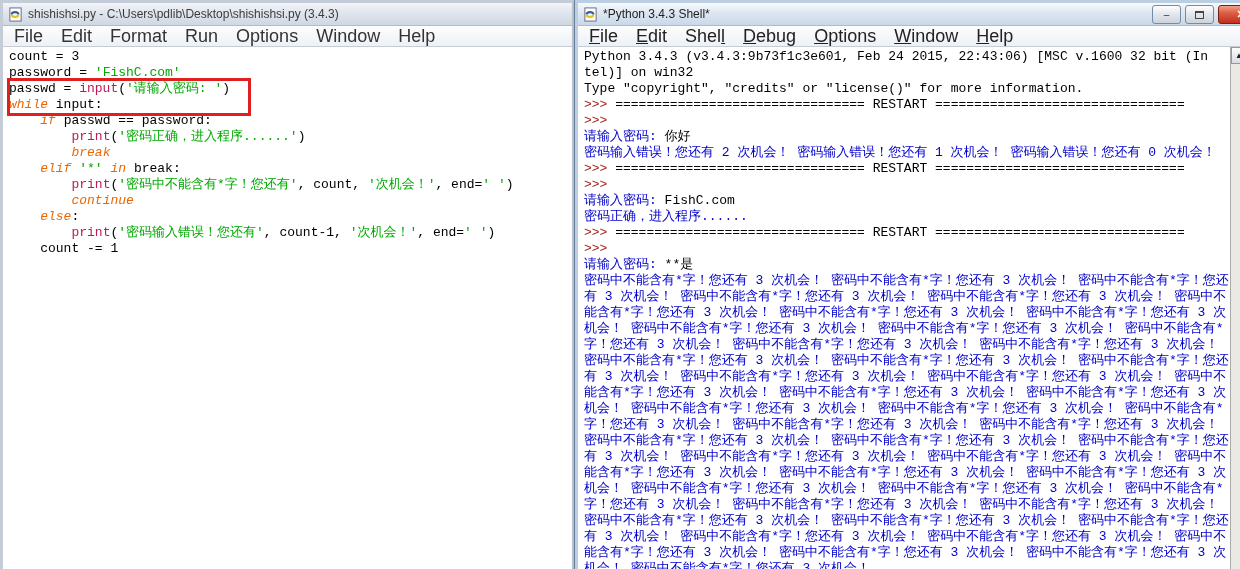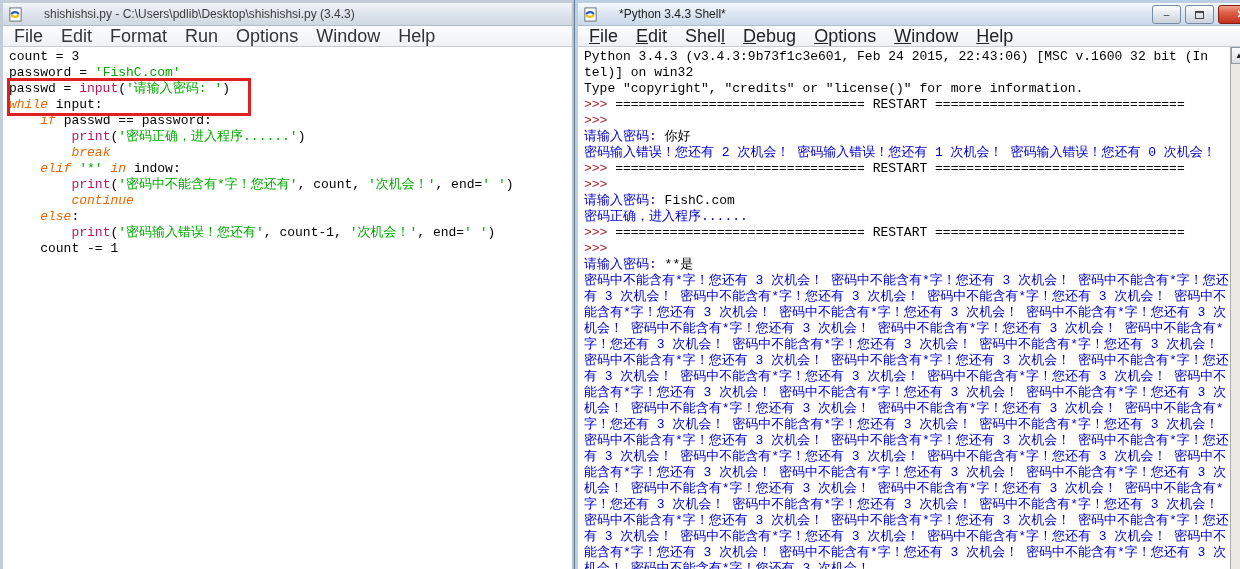--- a/index.html
+++ b/index.html
@@ -18,21 +18,21 @@
     background:#fff;
     border:3px solid #bccfe2;
     outline:1px solid #68809a;
     box-shadow:0 1px 4px rgba(0,0,0,.35);
   }
   #editor-window { left:0; top:12; width:575px; height:580px; border-color:#c3ccd7; }
   #shell-window  { left:575px; top:12; width:680px; height:580px; }
 
   .titlebar {
     height:23px;
-    display:flex; align-items:center; gap:21px;
+    display:flex; align-items:center; gap:5px;
     padding:0 5px;
     background:linear-gradient(#f6fafd, #dde7f2 45%, #c9d8e9);
     border-bottom:1px solid #aebdcd;
     font-size:12px; color:#1e1e1e;
     position:relative;
   }
   .inactive .titlebar {
     background:linear-gradient(#f2f5f9, #e0e6ee 45%, #cfd7e1);
     color:#3c3c3c;
   }
@@ -129,21 +129,21 @@
     </div>
   <div class="content mono">
     <div id="editor-code">
         <div class="tline"><span class="tk-p">count = 3</span></div>
         <div class="tline"><span class="tk-p">password = </span><span class="tk-s">'FishC.com'</span></div>
         <div class="tline"><span class="tk-p">passwd = </span><span class="tk-b">input</span><span class="tk-p">(</span><span class="tk-s">'请输入密码: '</span><span class="tk-p">)</span></div>
         <div class="tline"><span class="tk-k">while</span><span class="tk-p"> input:</span></div>
         <div class="tline"><span class="tk-p">    </span><span class="tk-k">if</span><span class="tk-p"> passwd == password:</span></div>
         <div class="tline"><span class="tk-p">        </span><span class="tk-b">print</span><span class="tk-p">(</span><span class="tk-s">'密码正确，进入程序......'</span><span class="tk-p">)</span></div>
         <div class="tline"><span class="tk-p">        </span><span class="tk-k">break</span></div>
-        <div class="tline"><span class="tk-p">    </span><span class="tk-k">elif</span><span class="tk-p"> </span><span class="tk-s">'*'</span><span class="tk-p"> </span><span class="tk-k">in</span><span class="tk-p"> indow:</span></div>
+        <div class="tline"><span class="tk-p">    </span><span class="tk-k">elif</span><span class="tk-p"> </span><span class="tk-s">'*'</span><span class="tk-p"> </span><span class="tk-k">in</span><span class="tk-p"> break:</span></div>
         <div class="tline"><span class="tk-p">        </span><span class="tk-b">print</span><span class="tk-p">(</span><span class="tk-s">'密码中不能含有*字！您还有'</span><span class="tk-p">, count, </span><span class="tk-s">'次机会！'</span><span class="tk-p">, end=</span><span class="tk-s">' '</span><span class="tk-p">)</span></div>
         <div class="tline"><span class="tk-p">        </span><span class="tk-k">continue</span></div>
         <div class="tline"><span class="tk-p">    </span><span class="tk-k">else</span><span class="tk-p">:</span></div>
         <div class="tline"><span class="tk-p">        </span><span class="tk-b">print</span><span class="tk-p">(</span><span class="tk-s">'密码输入错误！您还有'</span><span class="tk-p">, count-1, </span><span class="tk-s">'次机会！'</span><span class="tk-p">, end=</span><span class="tk-s">' '</span><span class="tk-p">)</span></div>
         <div class="tline"><span class="tk-p">    count -= 1</span></div>
       </div>
     <div id="annotation-box"></div>
   </div>
 </div>
 

